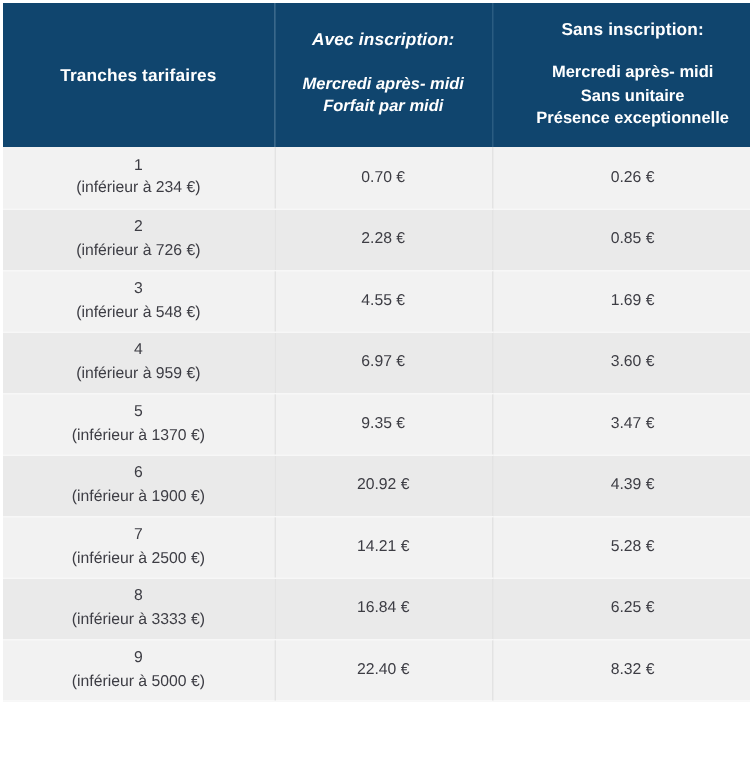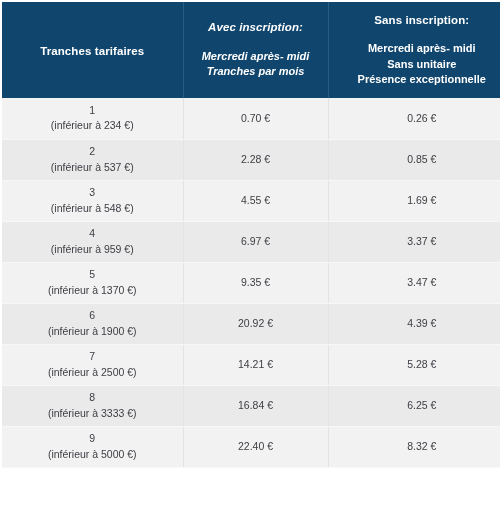--- a/index.html
+++ b/index.html
@@ -89,21 +89,21 @@
   <thead>
     <tr>
       <th class="col-tranches">
         <span class="head-title">Tranches tarifaires</span>
       </th>
       <th class="col-avec">
         <div class="head-block">
           <span class="head-title">Avec inscription:</span>
           <span class="head-sub">
             <span>Mercredi après- midi</span><br>
-            <span>Tranches par mois</span>
+            <span>Forfait par midi</span>
           </span>
         </div>
       </th>
       <th class="col-sans">
         <div class="head-block">
           <span class="head-title">Sans inscription:</span>
           <span class="head-sub">
             <span>Mercredi après- midi</span><br>
             <span>Sans unitaire</span><br>
             <span>Présence exceptionnelle</span>
@@ -117,40 +117,40 @@
         <td>
           <span class="tranche-num">1</span>
           <span class="tranche-range">(inférieur à 234 €)</span>
         </td>
         <td><span class="amount">0.70 €</span></td>
         <td><span class="amount">0.26 €</span></td>
       </tr>
       <tr>
         <td>
           <span class="tranche-num">2</span>
-          <span class="tranche-range">(inférieur à 537 €)</span>
+          <span class="tranche-range">(inférieur à 726 €)</span>
         </td>
         <td><span class="amount">2.28 €</span></td>
         <td><span class="amount">0.85 €</span></td>
       </tr>
       <tr>
         <td>
           <span class="tranche-num">3</span>
           <span class="tranche-range">(inférieur à 548 €)</span>
         </td>
         <td><span class="amount">4.55 €</span></td>
         <td><span class="amount">1.69 €</span></td>
       </tr>
       <tr>
         <td>
           <span class="tranche-num">4</span>
           <span class="tranche-range">(inférieur à 959 €)</span>
         </td>
         <td><span class="amount">6.97 €</span></td>
-        <td><span class="amount">3.37 €</span></td>
+        <td><span class="amount">3.60 €</span></td>
       </tr>
       <tr>
         <td>
           <span class="tranche-num">5</span>
           <span class="tranche-range">(inférieur à 1370 €)</span>
         </td>
         <td><span class="amount">9.35 €</span></td>
         <td><span class="amount">3.47 €</span></td>
       </tr>
       <tr>

